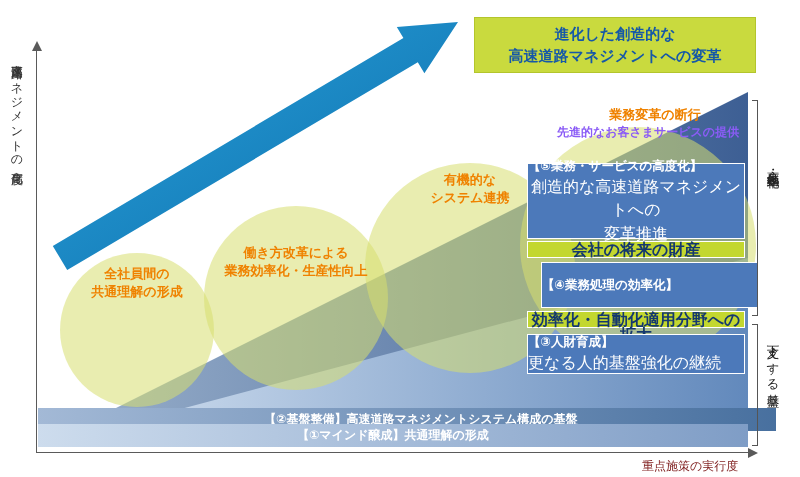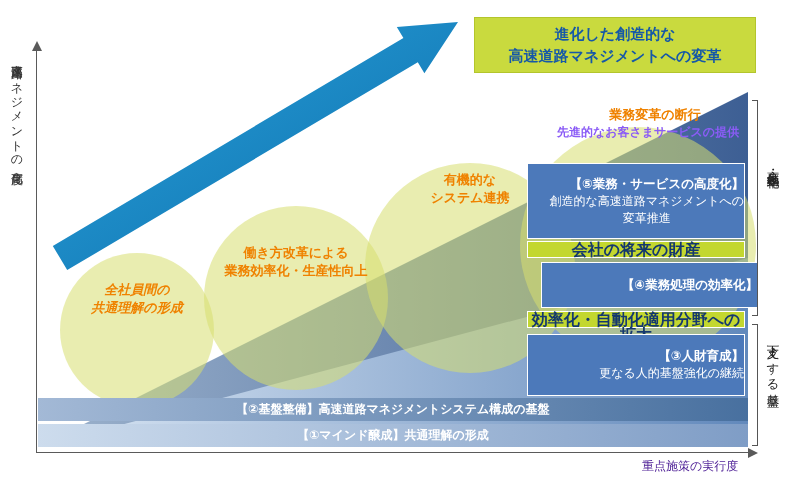--- a/index.html
+++ b/index.html
@@ -13,44 +13,44 @@
           line-height:1.35;white-space:pre-line;z-index:6;}
   .clabel.white{color:#8b5cf6;font-size:12px;}
   
   #goal{position:absolute;left:474px;top:17px;width:280px;height:54px;background:#c9da3e;
         border:1px solid #b3c52c;color:#1558a8;font-weight:bold;font-size:15px;line-height:1.5;
         display:flex;align-items:center;justify-content:center;text-align:center;
         white-space:pre-line;z-index:7;}
   
   .bluebox{position:absolute;left:527px;width:218px;box-sizing:border-box;background:#4c79ba;
            border:1px solid #ffffff;color:#fff;display:flex;flex-direction:column;
-           justify-content:center;align-items:flex-end;text-align:center;z-index:6;}
+           justify-content:center;align-items:flex-start;text-align:center;z-index:6;}
   .bluebox .t{font-weight:bold;font-size:12.5px;line-height:1.45;}
-  .bluebox .b{font-size:12px;line-height:1.45;white-space:pre-line;}
+  .bluebox .b{font-size:16px;line-height:1.45;white-space:pre-line;}
   .tagstrip{position:absolute;left:527px;width:218px;height:17px;box-sizing:border-box;
             background:#c3d72f;border:1px solid #ffffff;color:#14386e;font-weight:bold;
             font-size:16px;text-align:center;line-height:15px;z-index:6;}
   
   .bar{position:absolute;left:38px;width:710px;height:23px;color:#fff;font-weight:bold;
        font-size:12px;text-align:center;line-height:23px;z-index:3;}
-  #bar2{top:398px;background:linear-gradient(90deg,#a3b9d6 0%,#48709f 100%);}
+  #bar2{top:408px;background:linear-gradient(90deg,#a3b9d6 0%,#48709f 100%);padding-left:28px;}
   #bar1{top:424px;background:linear-gradient(90deg,#cddced 0%,#7f9dc6 100%);}
   
   .axisline{position:absolute;background:#5a5a5a;z-index:8;}
   #yline{left:36px;top:50px;width:1px;height:402px;}
   #xline{left:36px;top:452px;width:712px;height:1px;}
   #yarrow{position:absolute;left:32px;top:41px;width:0;height:0;z-index:8;
           border-left:5px solid transparent;border-right:5px solid transparent;
           border-bottom:10px solid #5a5a5a;}
   #xarrow{position:absolute;left:748px;top:448px;width:0;height:0;z-index:8;
           border-top:5px solid transparent;border-bottom:5px solid transparent;
           border-left:10px solid #5a5a5a;}
   .vtext{writing-mode:vertical-rl;text-orientation:mixed;}
   #ylabel{position:absolute;left:8px;top:55px;font-size:12px;color:#333;letter-spacing:1px;z-index:8;}
-  #xlabel{position:absolute;left:642px;top:458px;font-size:12px;color:#4c1d95;z-index:8;}
+  #xlabel{position:absolute;left:642px;top:458px;font-size:12px;color:#7f1d1d;z-index:8;}
   
   .bracket{position:absolute;left:752px;width:6px;box-sizing:border-box;z-index:8;
            border-top:1px solid #555;border-right:1px solid #555;border-bottom:1px solid #555;}
   #brtop{top:100px;height:216px;}
   #brbottom{top:324px;height:122px;}
   .sidelabel{position:absolute;left:764px;font-size:12.5px;color:#222;letter-spacing:1px;z-index:8;}
   #sltop{top:160px;}
   #slbottom{top:336px;}
 </style>
 </head>
@@ -91,42 +91,42 @@
         <stop offset="0%" stop-color="#2aa2da"></stop>
         <stop offset="100%" stop-color="#0c6dac"></stop>
       </linearGradient>
     </defs>
     <polygon points="52.8,245.9 403.4,38 396.8,26.9 458,22 424.4,73.3 417.8,62.2 67.2,270.1" fill="url(#arrowGrad)"></polygon>
   </svg>
 
   <div id="goal">進化した創造的な
 高速道路マネジメントへの変革</div>
 
-  <div class="clabel" style="left:47px;top:281px;width:180px;font-style:italic;">全社員間の
+  <div class="clabel" style="left:47px;top:265px;width:180px;">全社員間の
 共通理解の形成</div>
   <div class="clabel" style="left:186px;top:244px;width:220px;">働き方改革による
 業務効率化・生産性向上</div>
   <div class="clabel" style="left:380px;top:171px;width:180px;">有機的な
 システム連携</div>
   <div class="clabel" style="left:555px;top:106px;width:200px;">業務変革の断行</div>
   <div class="clabel white" style="left:538px;top:124px;width:220px;">先進的なお客さまサービスの提供</div>
 
   <div class="bluebox" style="top:163px;height:76px;">
     <div class="t">【⑤業務・サービスの高度化】</div>
     <div class="b">創造的な高速道路マネジメントへの
 変革推進</div>
   </div>
   <div class="tagstrip" style="top:241px;">会社の将来の財産</div>
 
   <div class="bluebox" style="top:262px;height:46px;margin-left:14px;">
     <div class="t">【④業務処理の効率化】</div>
   </div>
   <div class="tagstrip" style="top:311px;">効率化・自動化適用分野への拡大</div>
 
-  <div class="bluebox" style="top:334px;height:62px;">
+  <div class="bluebox" style="top:334px;height:40px;">
     <div class="t">【③人財育成】</div>
     <div class="b">更なる人的基盤強化の継続</div>
   </div>
 
   <div class="axisline" id="yline"></div>
   <div id="yarrow"></div>
   <div class="axisline" id="xline"></div>
   <div id="xarrow"></div>
   <div id="ylabel" class="vtext">高速道路マネジメントの高度化</div>
   <div id="xlabel">重点施策の実行度</div>

